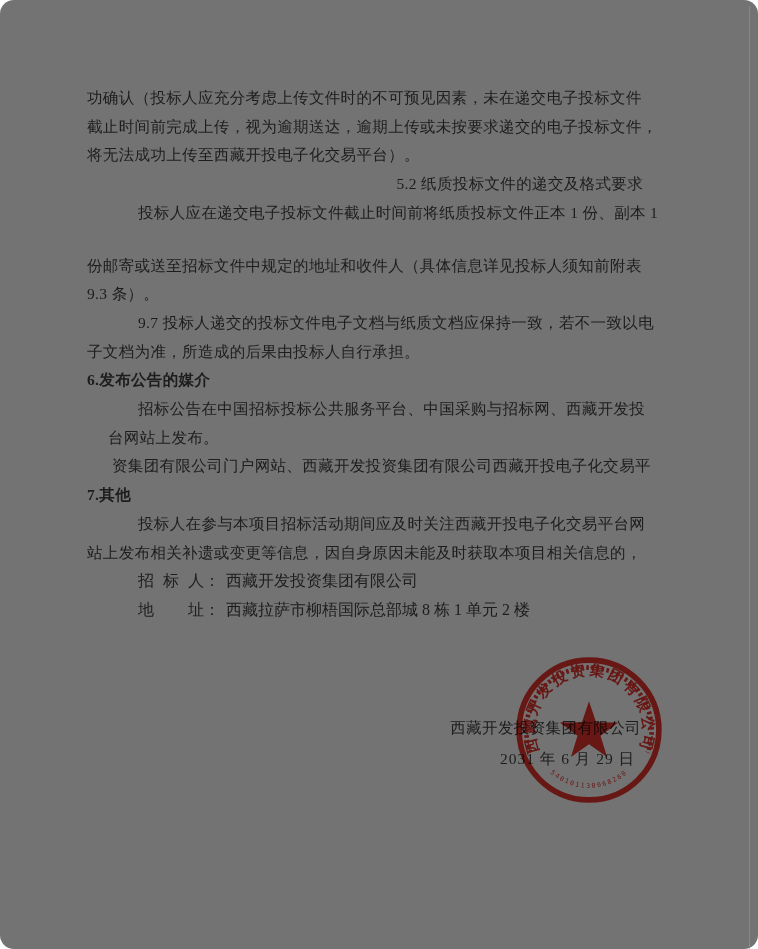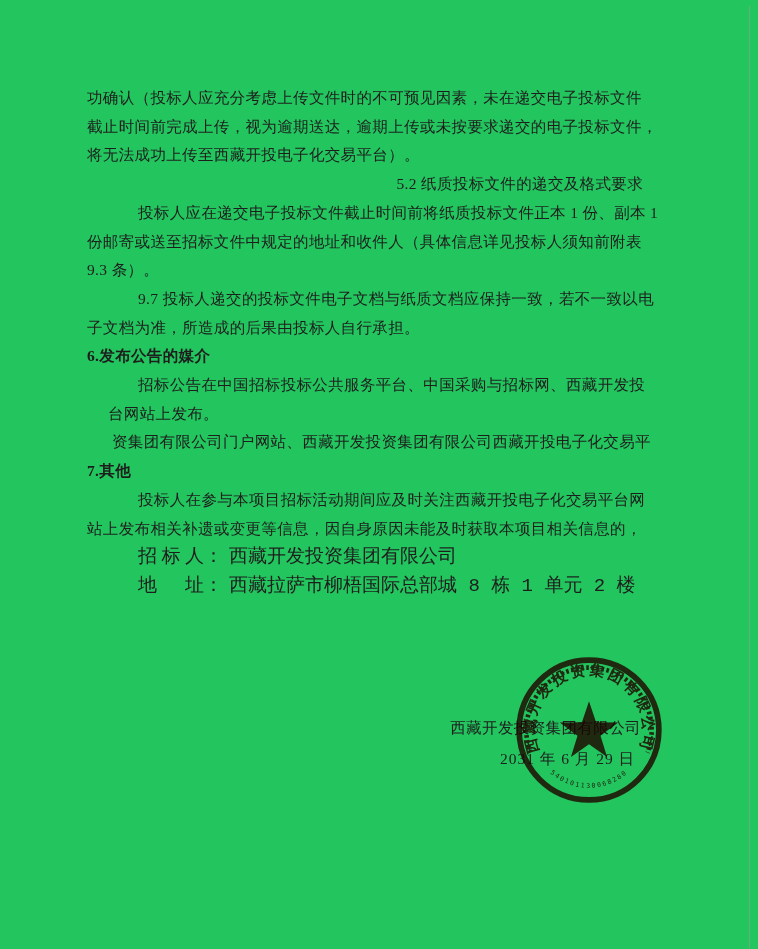--- a/index.html
+++ b/index.html
@@ -4,34 +4,34 @@
 <style>
   html,body { margin:0; padding:0; }
   body {
     width:758px; height:949px;
     background:#ffffff;
     font-family:"Liberation Serif","DejaVu Serif",serif;
     color:#1d1d1d;
     position:relative;
     overflow:hidden;
   }
-  .page { position:absolute; inset:0; background:#22c55e; }
+  .page { position:absolute; inset:0; background:#737373;border-radius:14px; }
   .page-edge-line {
     position:absolute; top:6px; bottom:0; right:8px; width:1px;
     background:#9a9a9a; opacity:.55;
   }
   .content {
     position:absolute; left:87px; top:84px; width:556px;
   }
   .doc-line {
     font-size:15.5px; line-height:28.7px; letter-spacing:0.35px;
     white-space:pre; color:#1d1d1d;
   }
   .doc-line.bold { font-weight:bold; }
-  .contact-line { font-size:19px; line-height:28.7px; padding-left:51px; white-space:pre;font-family:Liberation Mono, monospace; }
+  .contact-line { font-size:16px; line-height:28.7px; padding-left:51px; white-space:pre; }
   .contact-label {
     display:inline-block; width:66px;
     text-align:justify; text-align-last:justify;
   }
   .contact-sep { display:inline-block; margin-right:6px; }
   .signature {
     position:absolute; top:712px; right:117px;
     text-align:right; font-size:15.5px; line-height:31px;
     letter-spacing:0.4px; color:#1d1d1d;
   }
@@ -47,21 +47,21 @@
 
 <div class="page">
 
   <div class="content">
     <div id="doc-lines">
         <div class="doc-line" style="padding-left: 0px;">功确认（投标人应充分考虑上传文件时的不可预见因素，未在递交电子投标文件</div>
         <div class="doc-line" style="padding-left: 0px;">截止时间前完成上传，视为逾期送达，逾期上传或未按要求递交的电子投标文件，</div>
         <div class="doc-line" style="padding-left: 0px;">将无法成功上传至西藏开投电子化交易平台）。</div>
         <div class="doc-line" style="padding-left: 51px; text-align: right;">5.2 纸质投标文件的递交及格式要求</div>
         <div class="doc-line" style="padding-left: 51px;">投标人应在递交电子投标文件截止时间前将纸质投标文件正本 1 份、副本 1</div>
-        <div class="doc-line" style="padding-left: 0px;">份邮寄或送至招标文件中规定的地址和收件人（具体信息详见投标人须知前附表</div>
+        <div class="doc-line" style="padding-left: 0px; margin-top: 24px;">份邮寄或送至招标文件中规定的地址和收件人（具体信息详见投标人须知前附表</div>
         <div class="doc-line" style="padding-left: 0px;">9.3 条）。</div>
         <div class="doc-line" style="padding-left: 51px;">9.7 投标人递交的投标文件电子文档与纸质文档应保持一致，若不一致以电</div>
         <div class="doc-line" style="padding-left: 0px;">子文档为准，所造成的后果由投标人自行承担。</div>
         <div class="doc-line bold" style="padding-left: 0px;">6.发布公告的媒介</div>
         <div class="doc-line" style="padding-left: 51px;">招标公告在中国招标投标公共服务平台、中国采购与招标网、西藏开发投</div>
         <div class="doc-line" style="padding-left: 21px;">台网站上发布。</div>
         <div class="doc-line" style="padding-left: 25px;">资集团有限公司门户网站、西藏开发投资集团有限公司西藏开投电子化交易平</div>
         <div class="doc-line bold" style="padding-left: 0px;">7.其他</div>
         <div class="doc-line" style="padding-left: 51px;">投标人在参与本项目招标活动期间应及时关注西藏开投电子化交易平台网</div>
         <div class="doc-line" style="padding-left: 0px;">站上发布相关补遗或变更等信息，因自身原因未能及时获取本项目相关信息的，</div>

